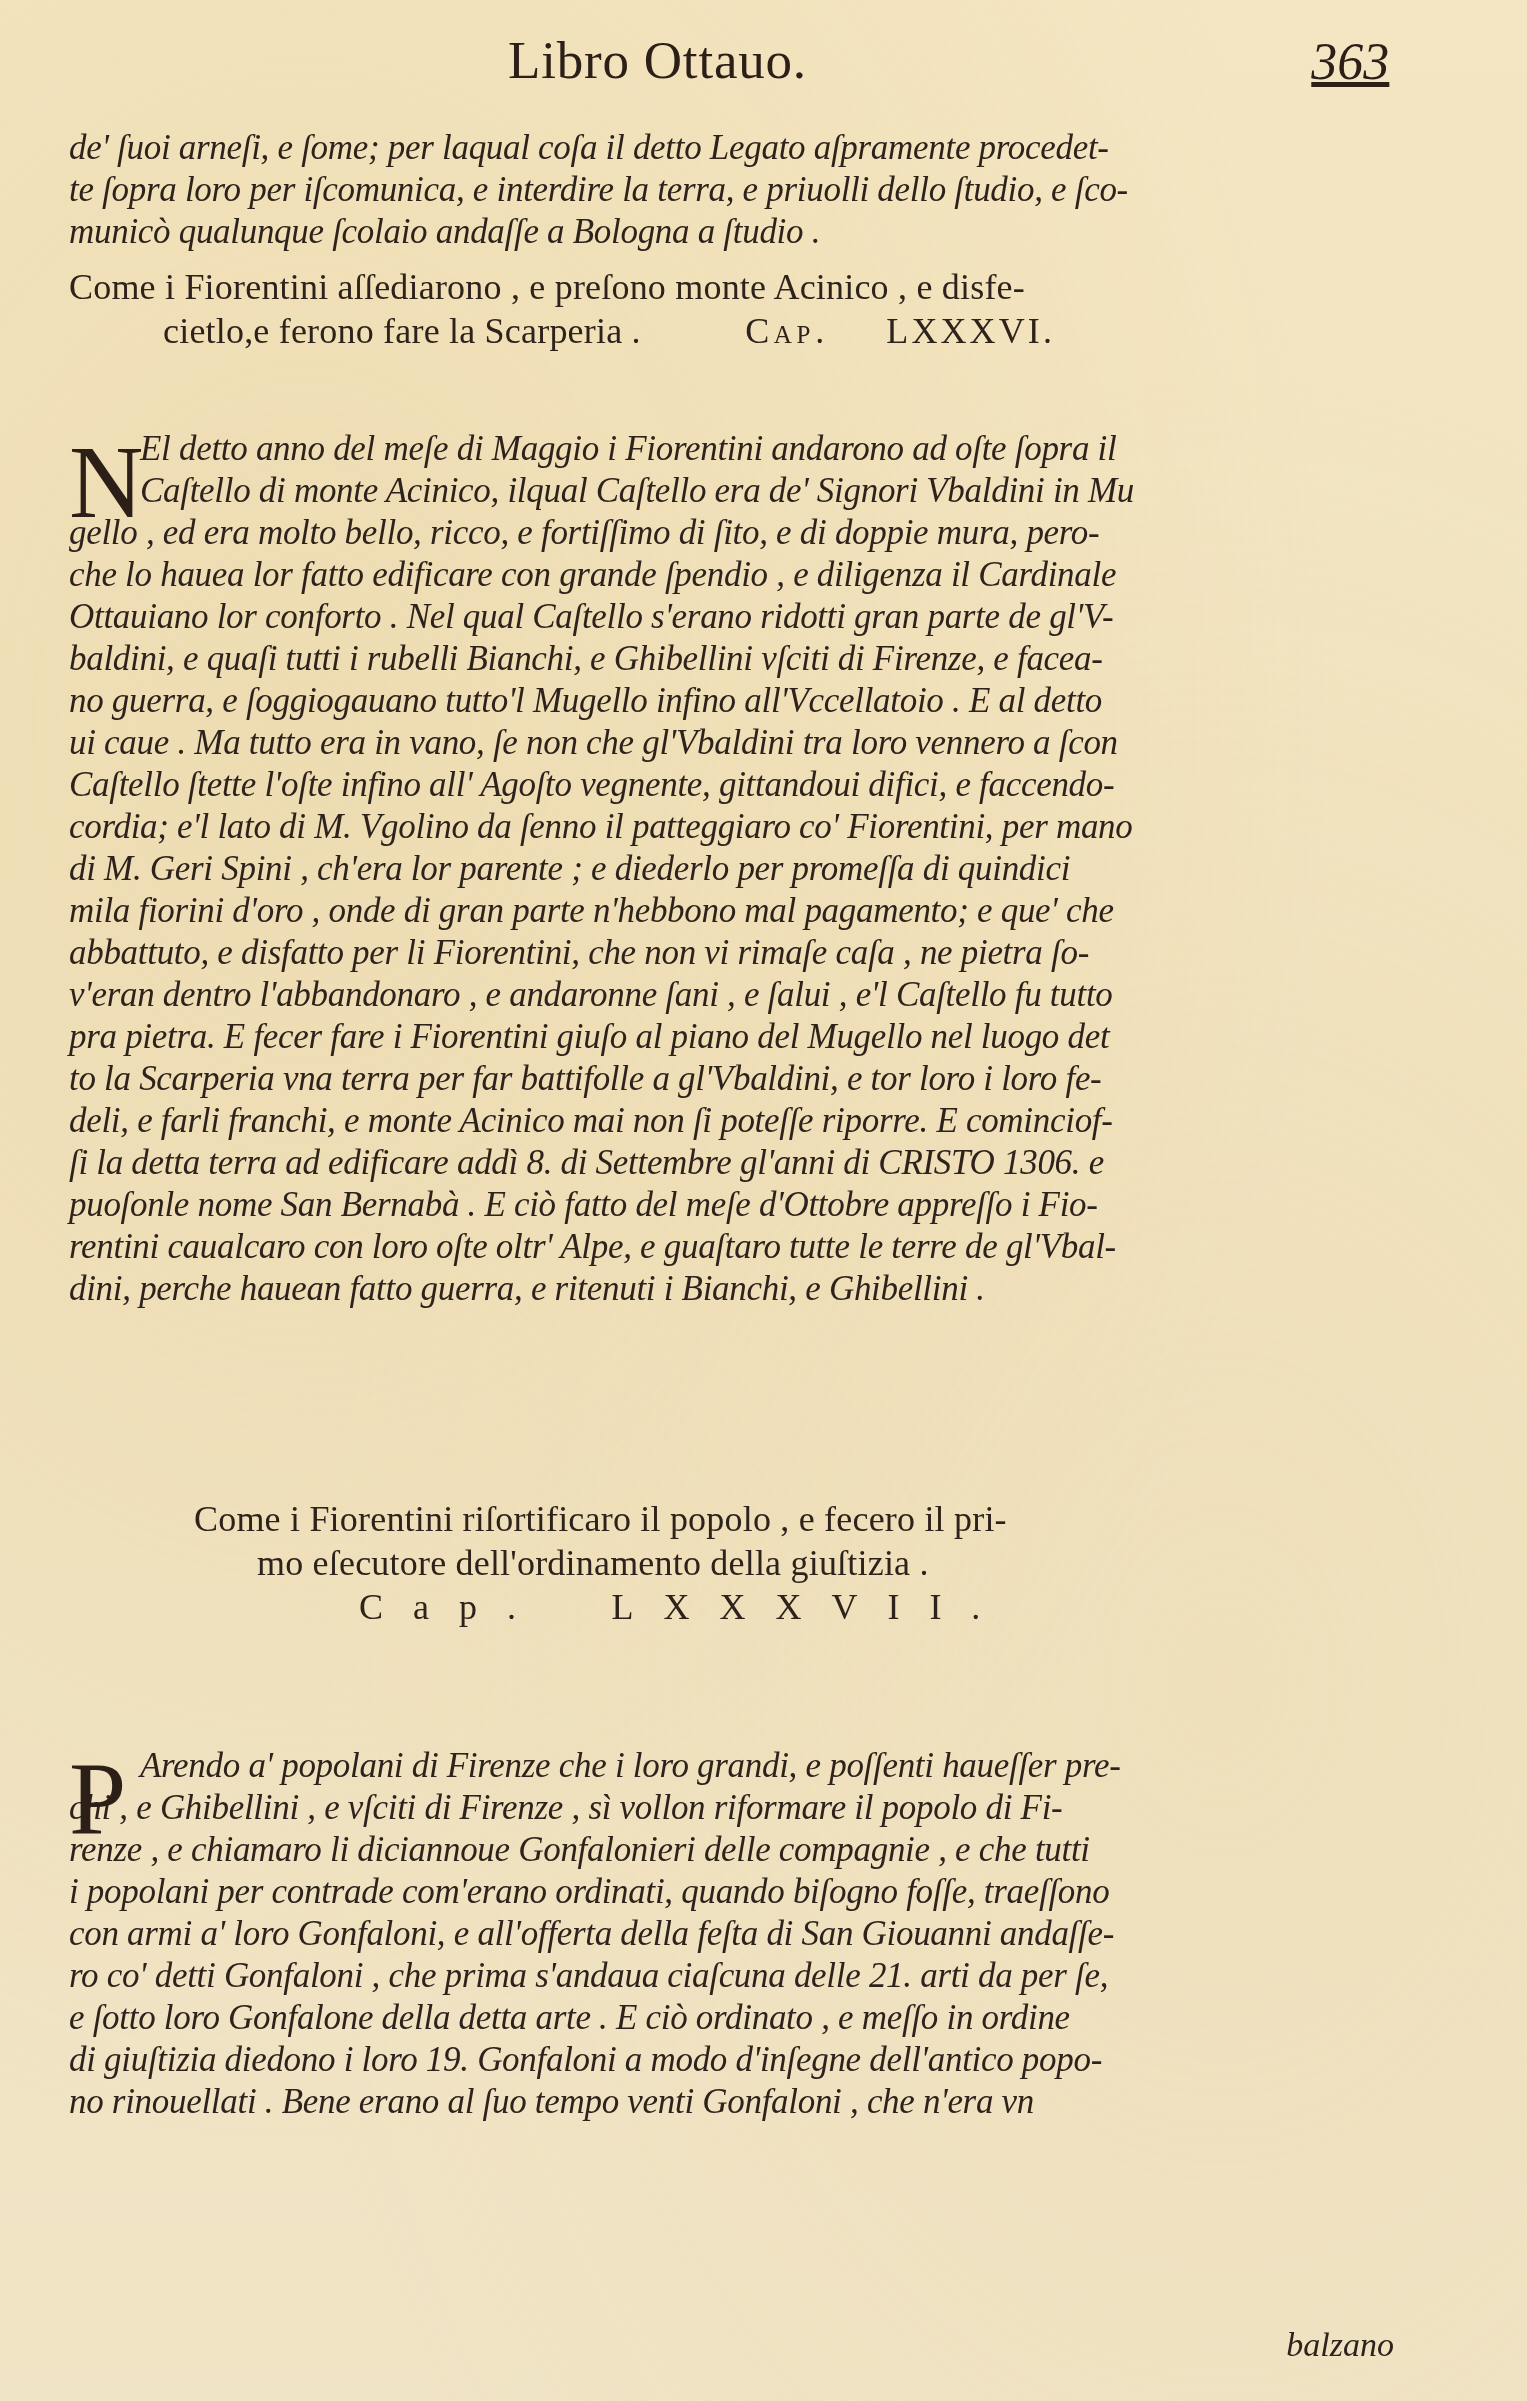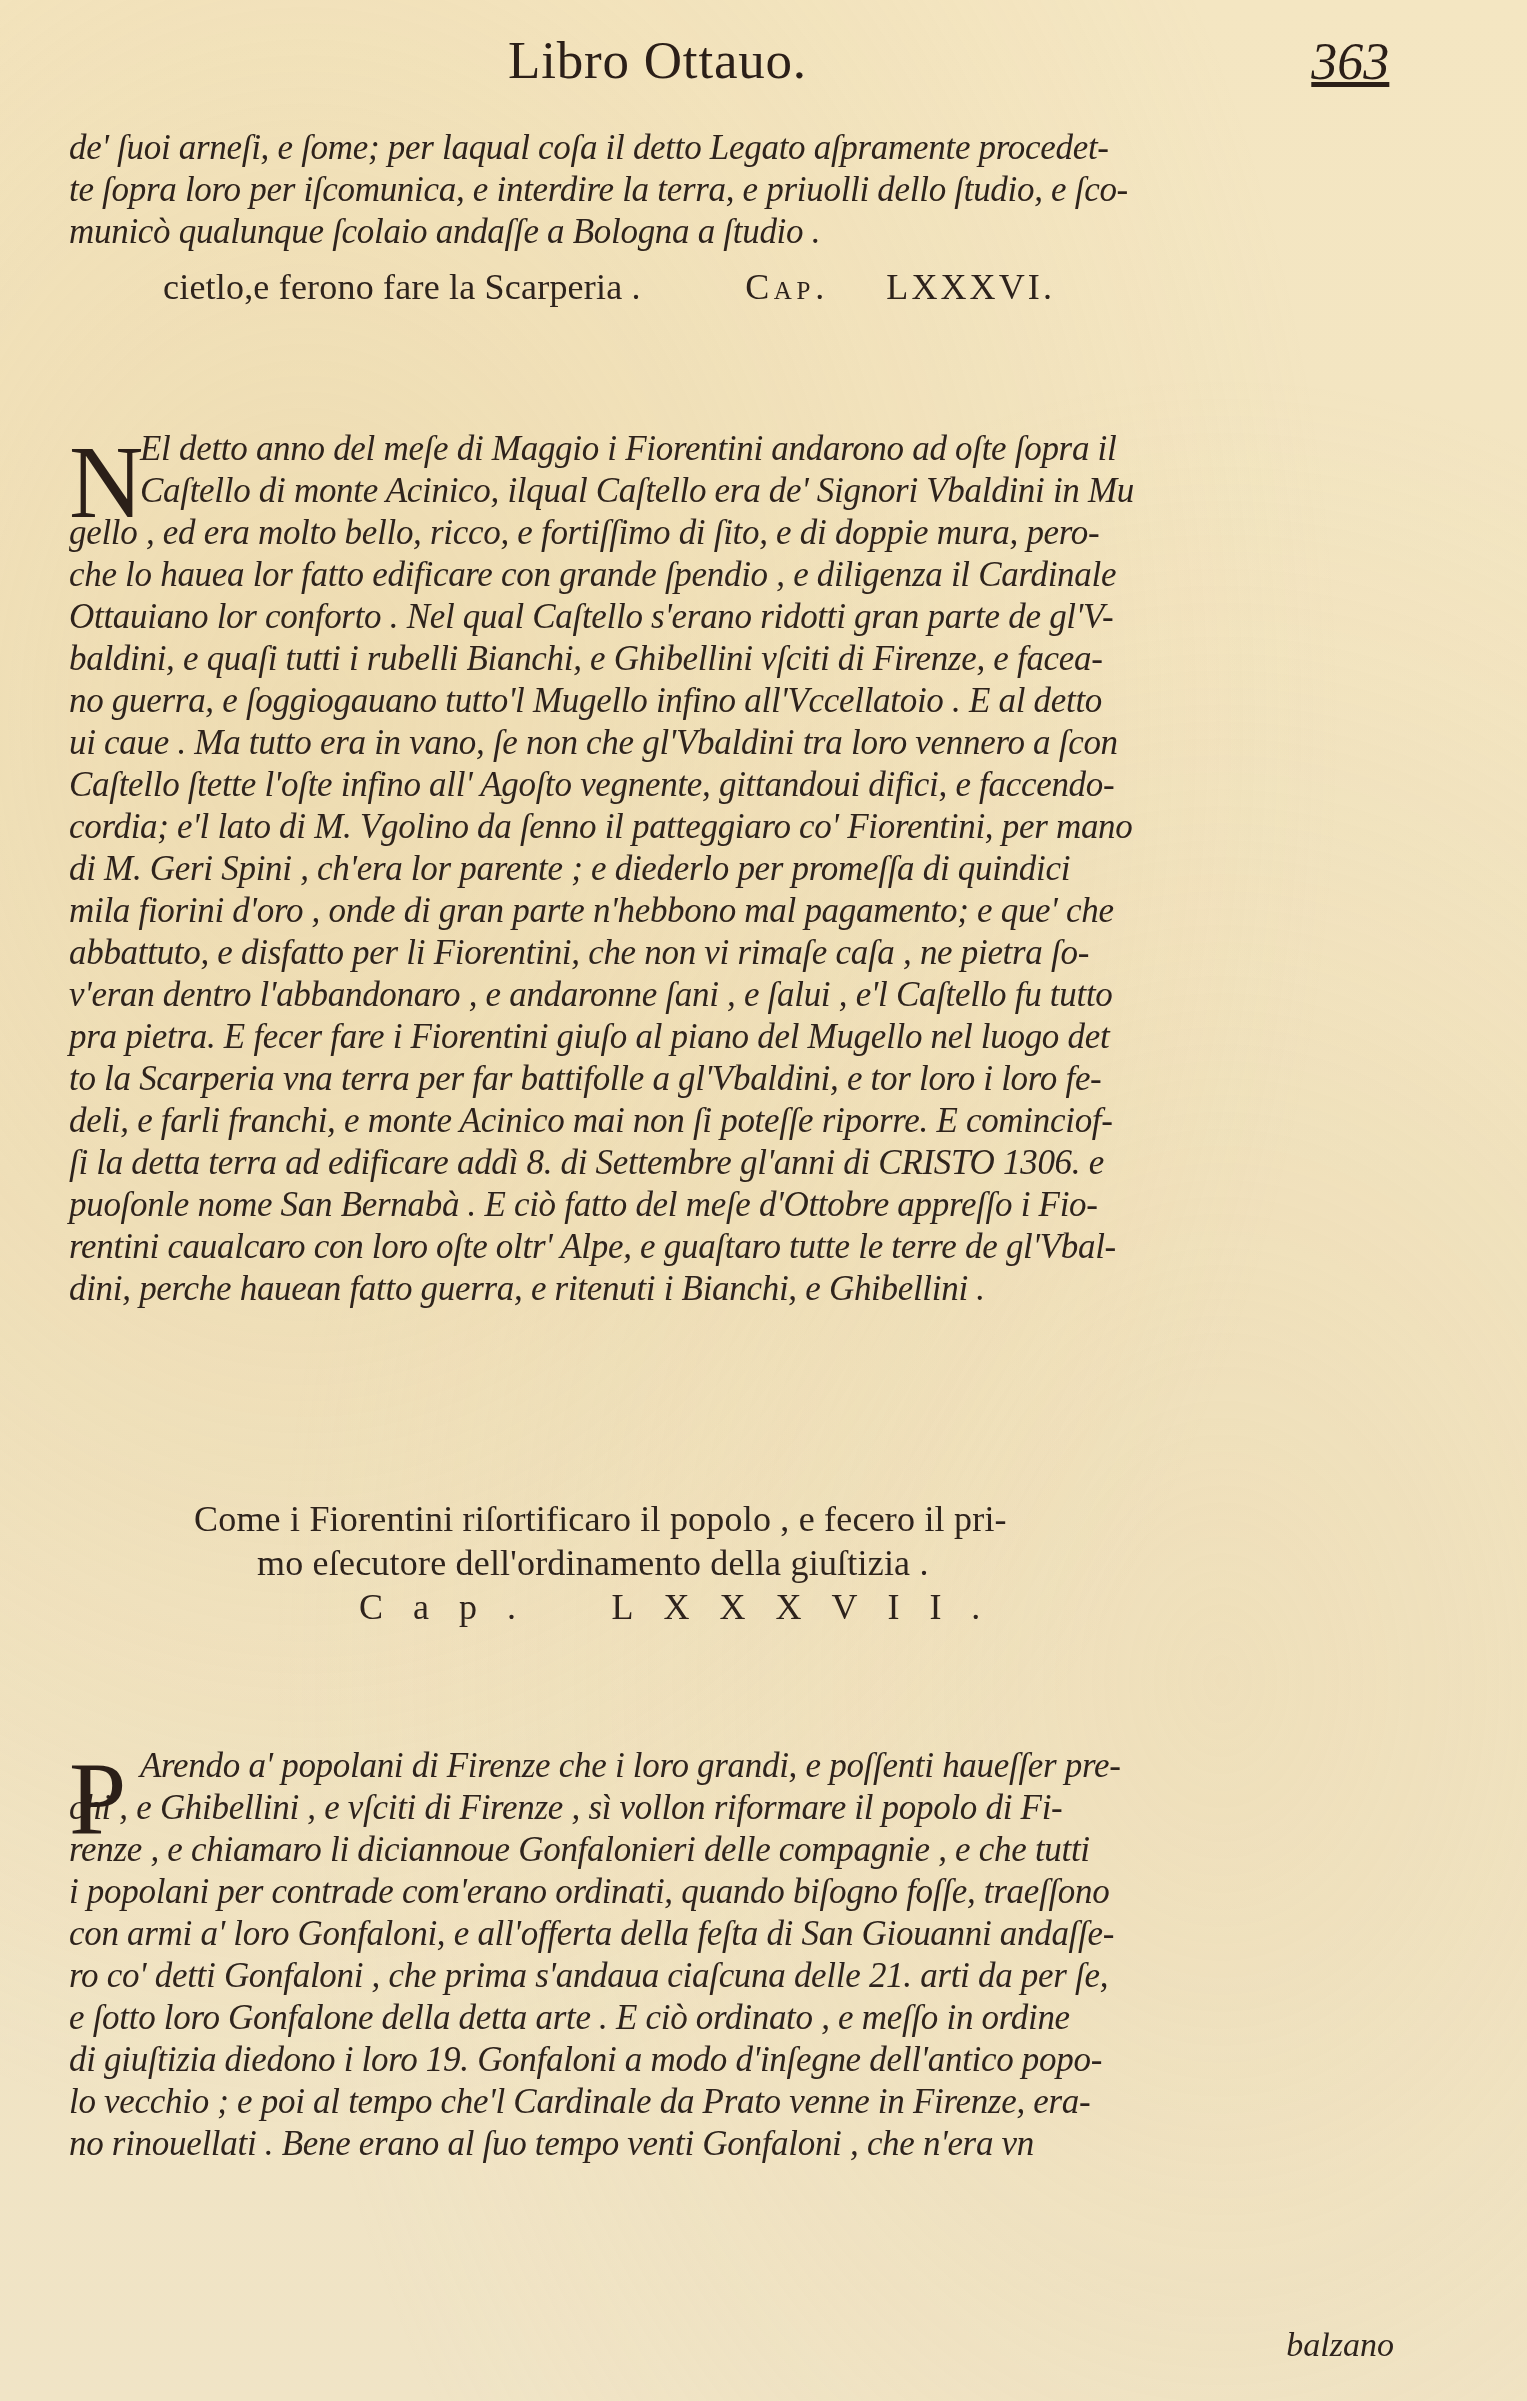--- a/index.html
+++ b/index.html
@@ -98,20 +98,21 @@
     <span class="page-number">363</span>
   </div>
 
   <div class="block-1 italic-block">
     <span class="line">de' ſuoi arneſi, e ſome; per laqual coſa il detto Legato aſpramente procedet-</span>
     <span class="line">te ſopra loro per iſcomunica, e interdire la terra, e priuolli dello ſtudio, e ſco-</span>
     <span class="line">municò qualunque ſcolaio andaſſe a Bologna a ſtudio .</span>
   </div>
 
   <div class="heading-1 heading">
+    <span class="line">Come i Fiorentini aſſediarono , e preſono monte Acinico , e disfe-</span>
     <span class="line" style="padding-left:94px;">
       <span>cietlo,e ferono fare la Scarperia .</span>
       <span style="display:inline-block;width:86px;"></span>
       <span class="cap-label">Cap.</span>
       <span style="display:inline-block;width:39px;"></span>
       <span style="letter-spacing:3.1px;">LXXXVI.</span>
     </span>
   </div>
 
   <div class="block-2 italic-block drop-cap-wrap">
@@ -152,20 +153,19 @@
   <div class="block-3 italic-block drop-cap-wrap">
     <span class="drop-cap" style="left:0;top:3.1px;">P</span>
     <span class="line indent">Arendo a' popolani di Firenze che i loro grandi, e poſſenti haueſſer pre-</span>
     <span class="line">chi , e Ghibellini , e vſciti di Firenze , sì vollon riformare il popolo di Fi-</span>
     <span class="line">renze , e chiamaro li diciannoue Gonfalonieri delle compagnie , e che tutti</span>
     <span class="line">i popolani per contrade com'erano ordinati, quando biſogno foſſe, traeſſono</span>
     <span class="line">con armi a' loro Gonfaloni, e all'offerta della feſta di San Giouanni andaſſe-</span>
     <span class="line">ro co' detti Gonfaloni , che prima s'andaua ciaſcuna delle 21. arti da per ſe,</span>
     <span class="line">e ſotto loro Gonfalone della detta arte . E ciò ordinato , e meſſo in ordine</span>
     <span class="line">di giuſtizia diedono i loro 19. Gonfaloni a modo d'inſegne dell'antico popo-</span>
-    <span class="line">lo vecchio ; e poi al tempo che'l Cardinale da Prato venne in Firenze, era-</span>
     <span class="line">no rinouellati . Bene erano al ſuo tempo venti Gonfaloni , che n'era vn</span>
   </div>
 
   <div class="catchword">balzano</div>
 
 </div>
 
 
 </body></html>

